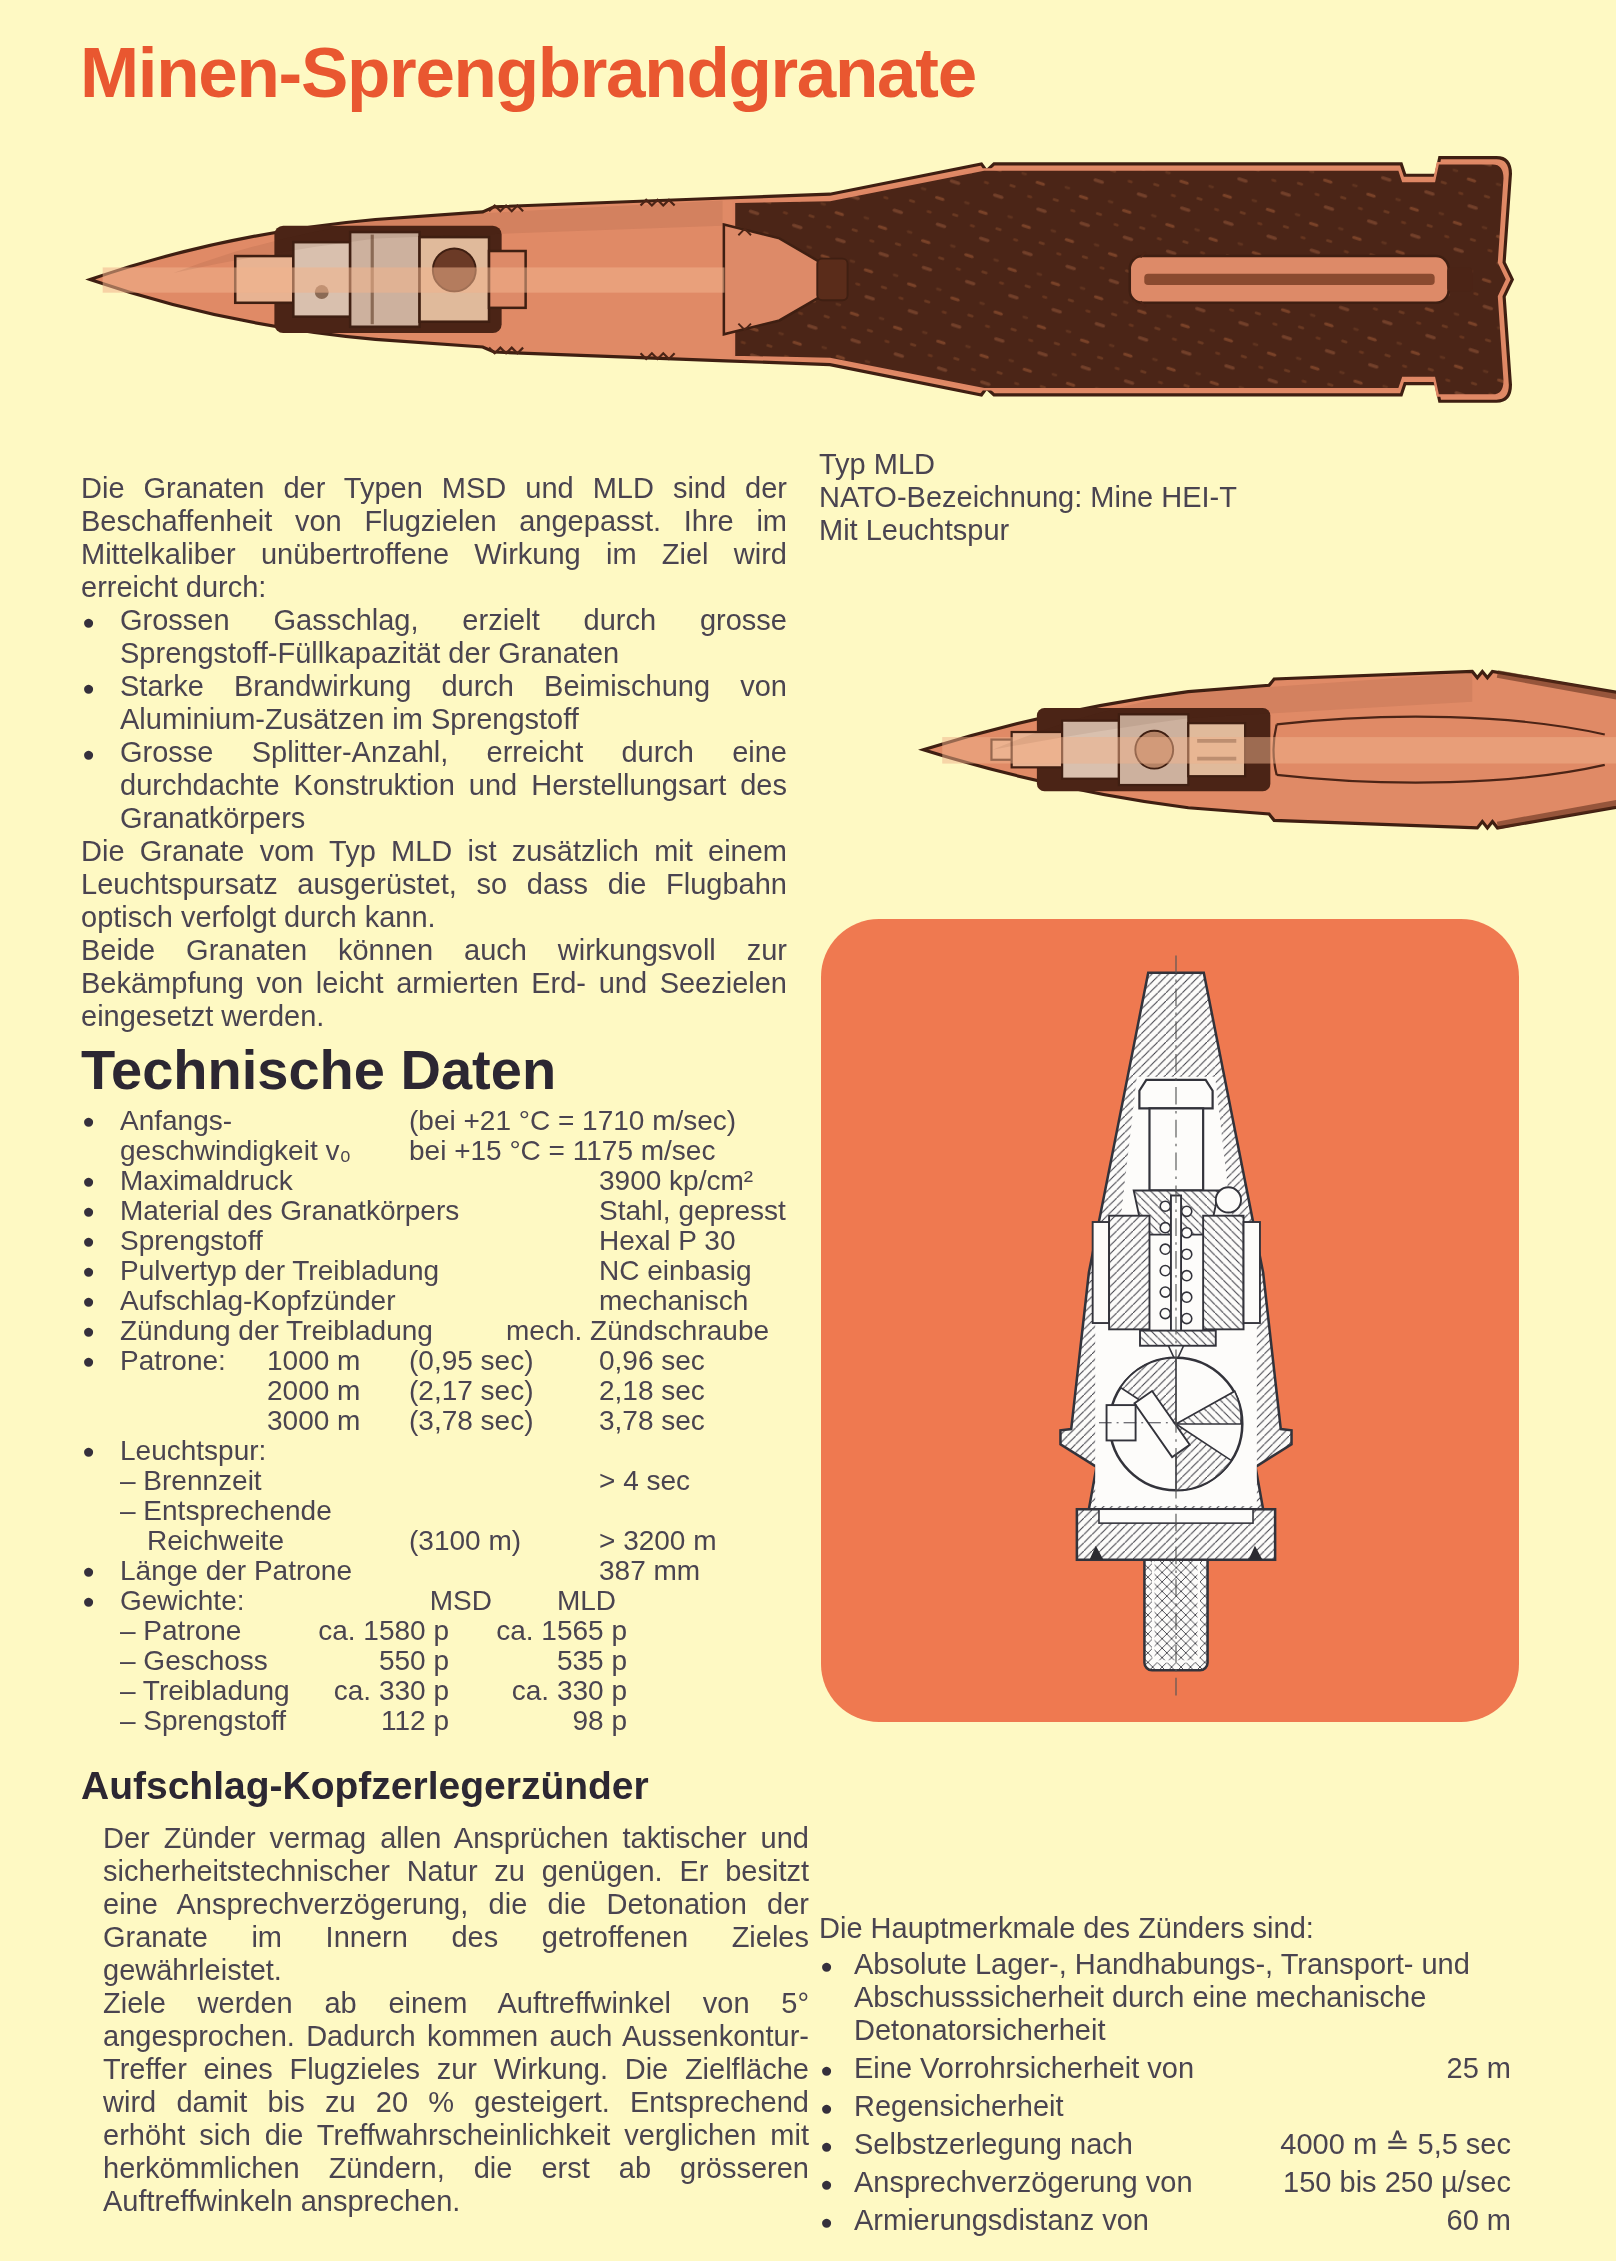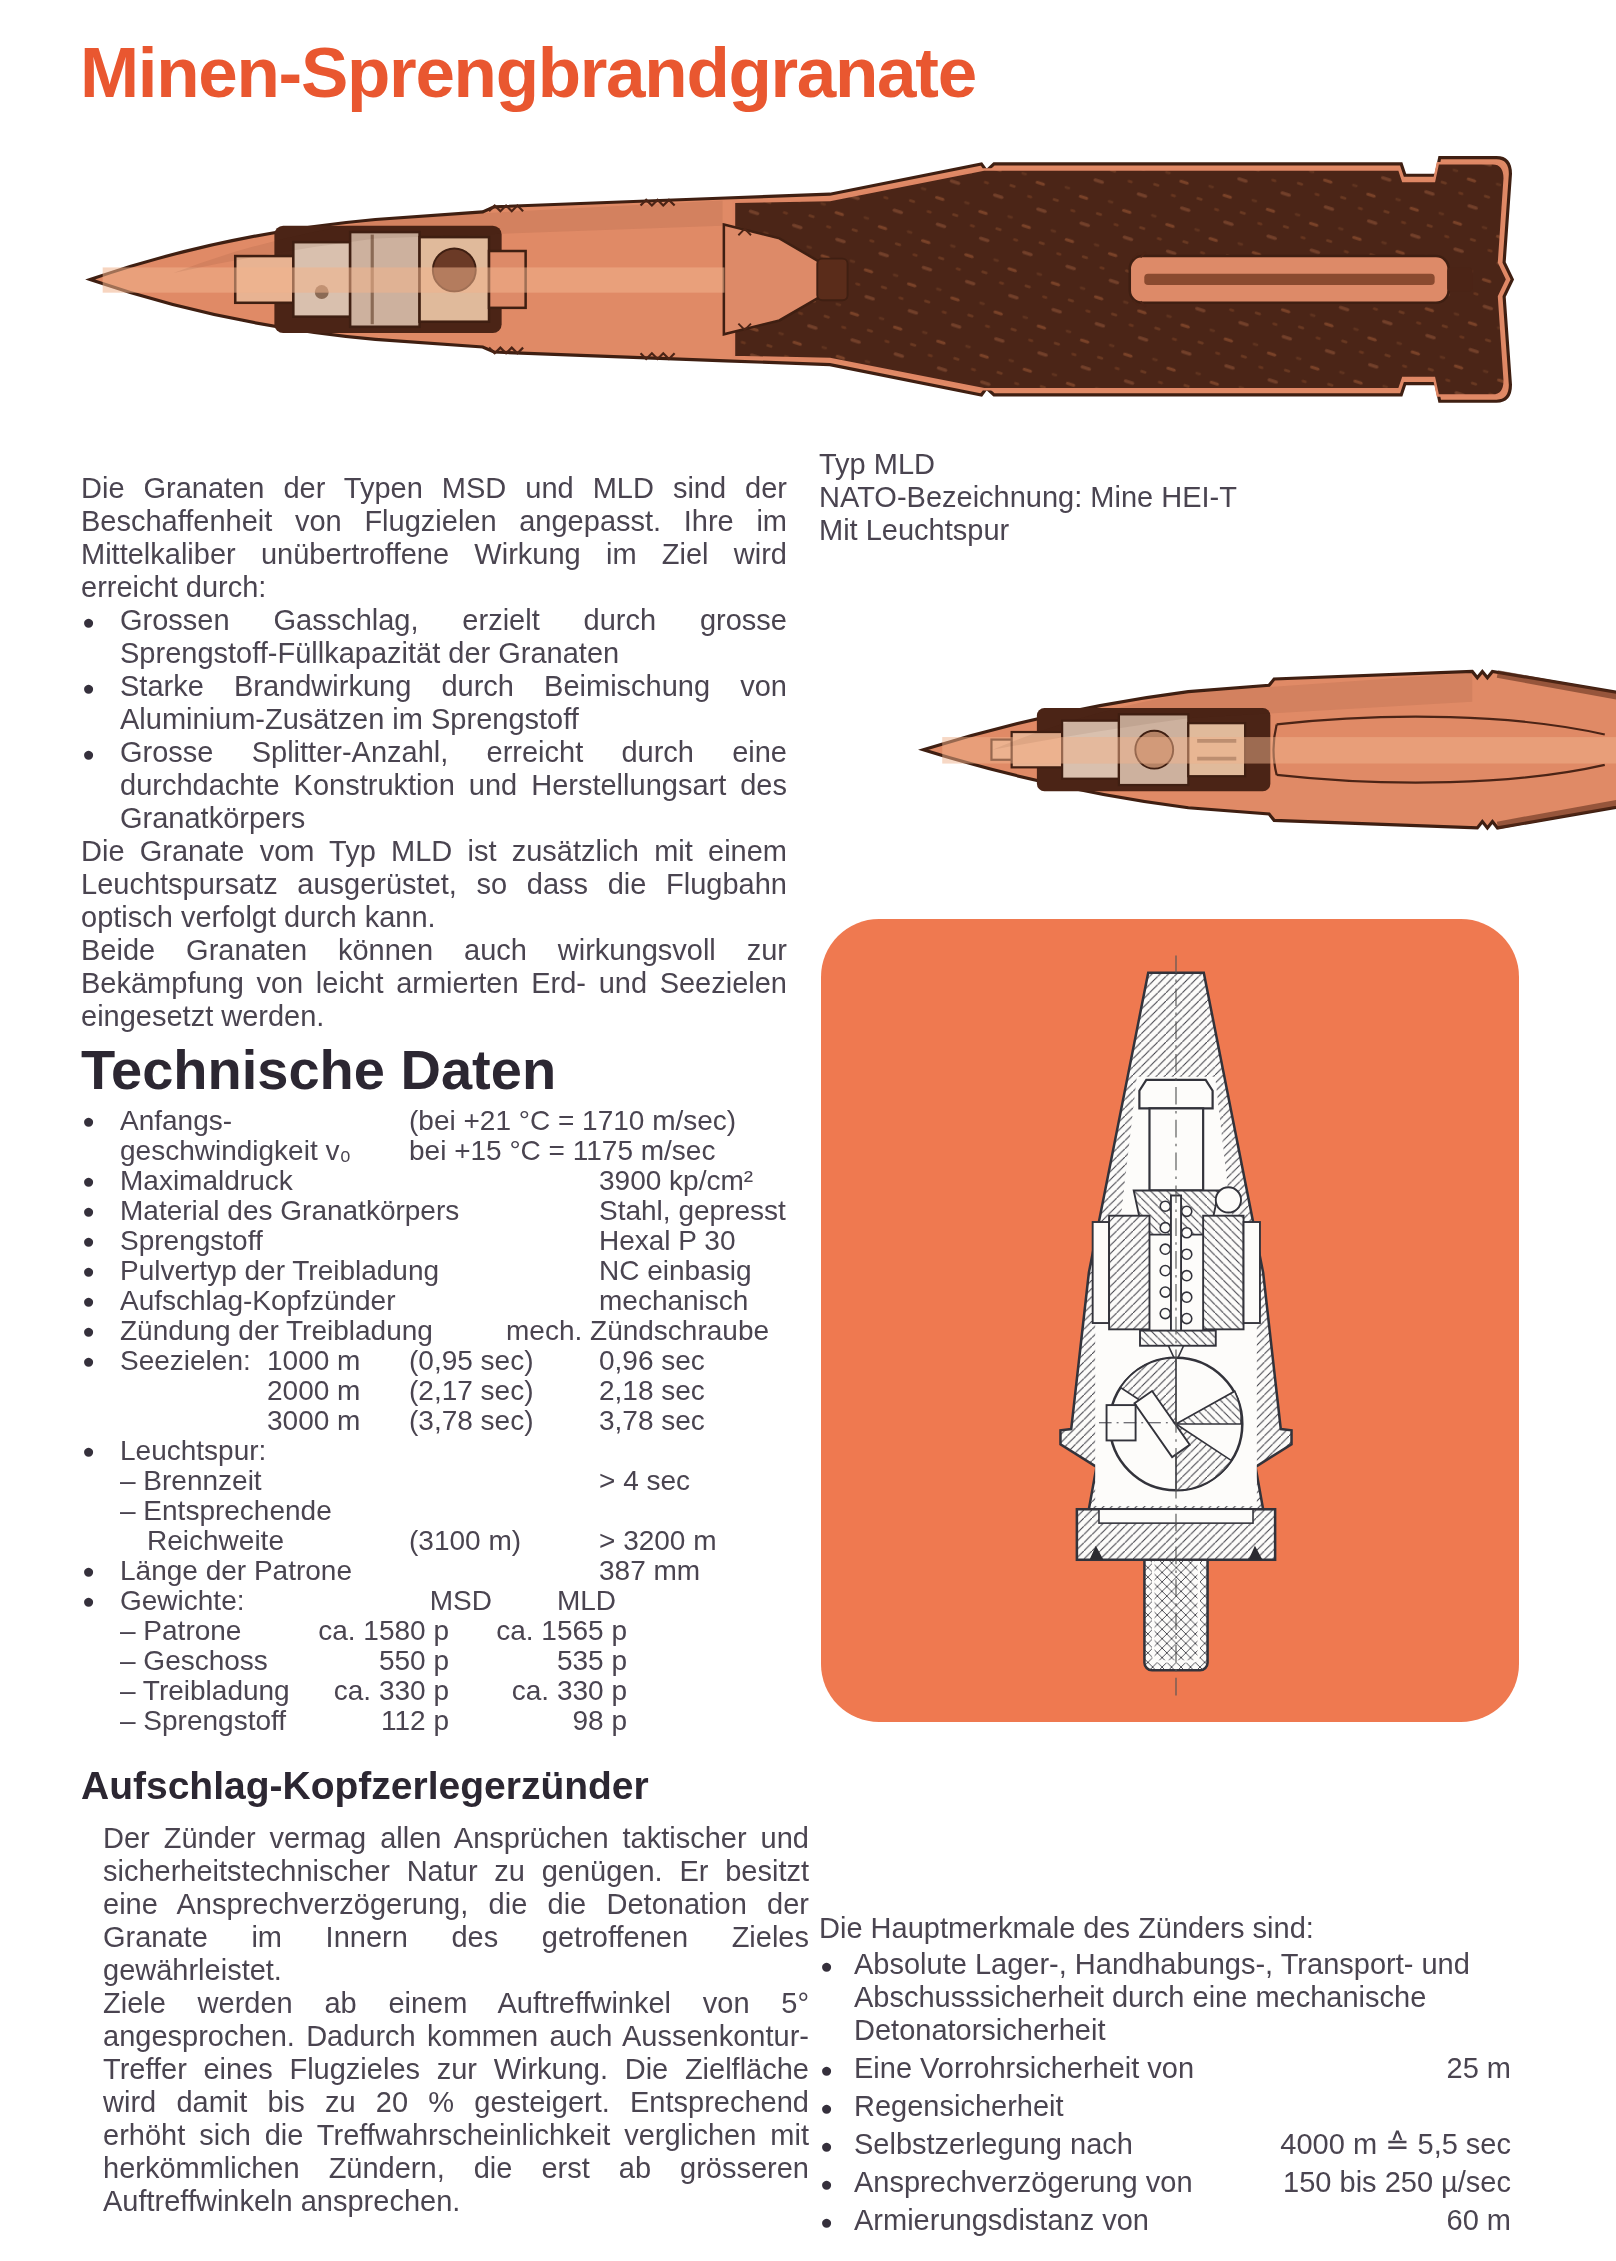--- a/index.html
+++ b/index.html
@@ -1,16 +1,16 @@
 <!DOCTYPE html>
 <html style="font-size:10px"><head>
 <meta charset="utf-8">
 <style>
   html,body{margin:0;padding:0;background:#888;}
-  .page{position:relative;width:1616px;height:2261px;background:#ffffff;overflow:hidden;
+  .page{position:relative;width:1616px;height:2261px;background:#fef9c3;overflow:hidden;
         font-family:"Liberation Sans","DejaVu Sans",sans-serif;color:#4a4450;}
   .abs{position:absolute;}
   
   .title{left:80px;top:32px;font-size:71px;font-weight:bold;color:#e95730;letter-spacing:-1.3px;white-space:nowrap;}
   .h2{font-weight:bold;color:#2c2732;white-space:nowrap;}
   .tech-h{left:81px;top:1037px;font-size:56px;}
   .fuze-h{left:81px;top:1764px;font-size:39px;}
   
   .body-col{font-size:29px;line-height:33px;text-align:justify;hyphens:manual;}
   .body-col p{margin:0;}
@@ -189,21 +189,21 @@
     <div class="trow">
       <span class="mark">●</span>
       <span class="lbl">Aufschlag-Kopfzünder</span>
       <span class="cell cc">mechanisch</span></div>
     <div class="trow">
       <span class="mark">●</span>
       <span class="lbl">Zündung der Treibladung</span>
       <span class="cell cz">mech. Zündschraube</span></div>
     <div class="trow">
       <span class="mark">●</span>
-      <span class="lbl">Seezielen:</span>
+      <span class="lbl">Patrone:</span>
       <span class="cell ca">1000 m</span>
       <span class="cell cb">(0,95 sec)</span>
       <span class="cell cc">0,96 sec</span></div>
     <div class="trow">
       <span class="cell ca">2000 m</span>
       <span class="cell cb">(2,17 sec)</span>
       <span class="cell cc">2,18 sec</span>
       </div>
     <div class="trow">
       <span class="cell ca">3000 m</span>

